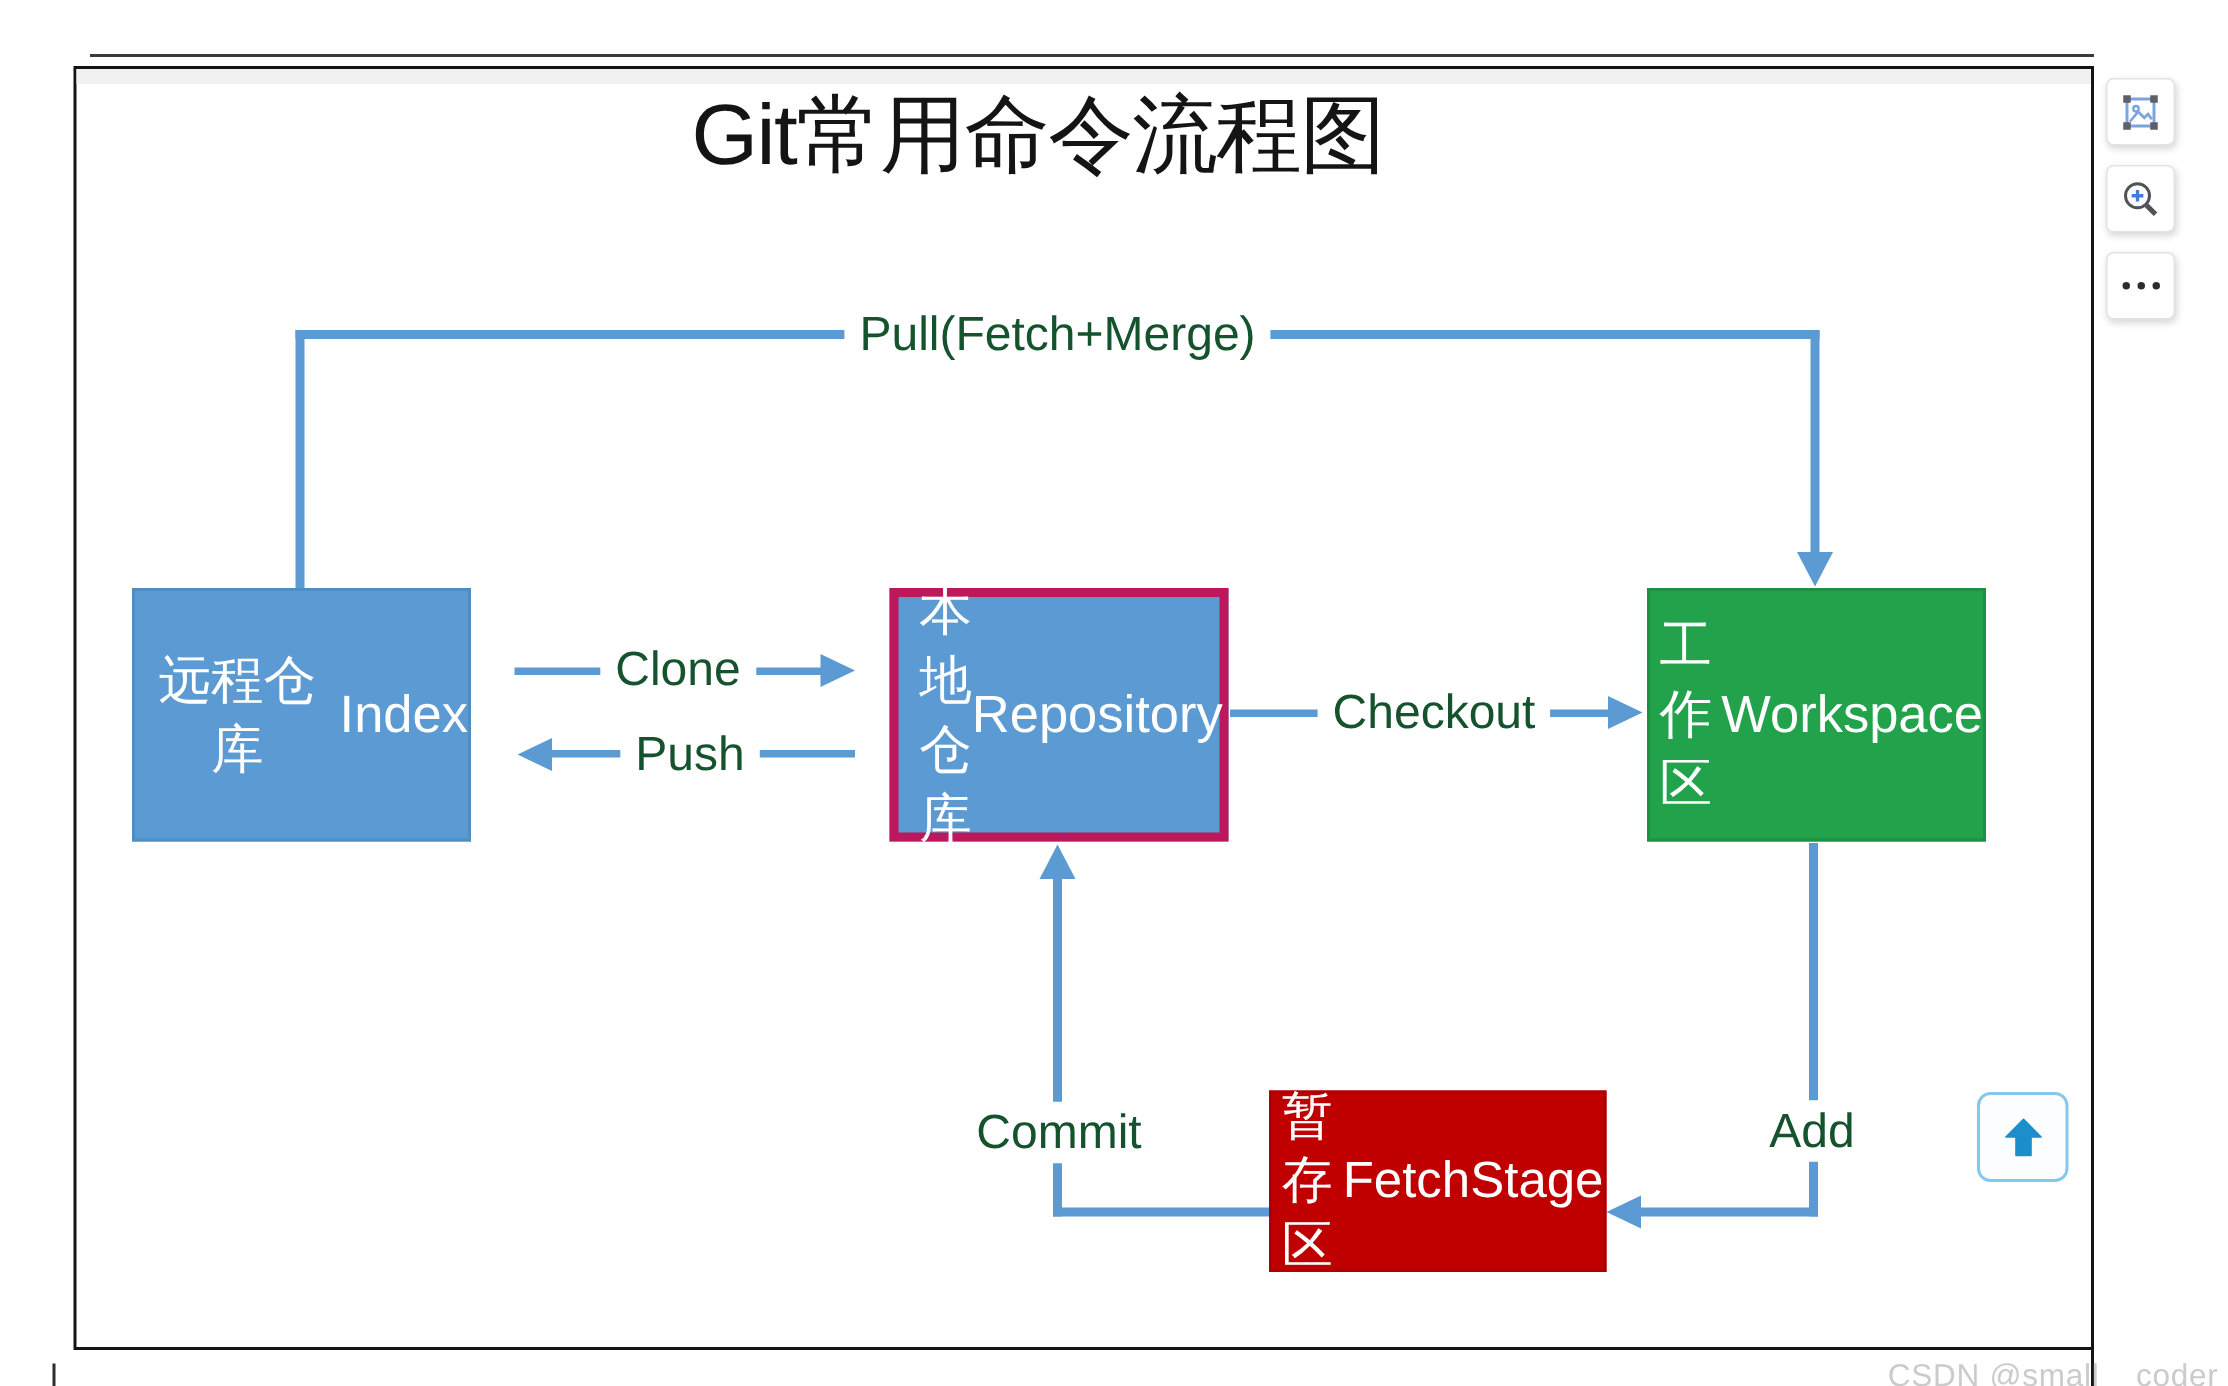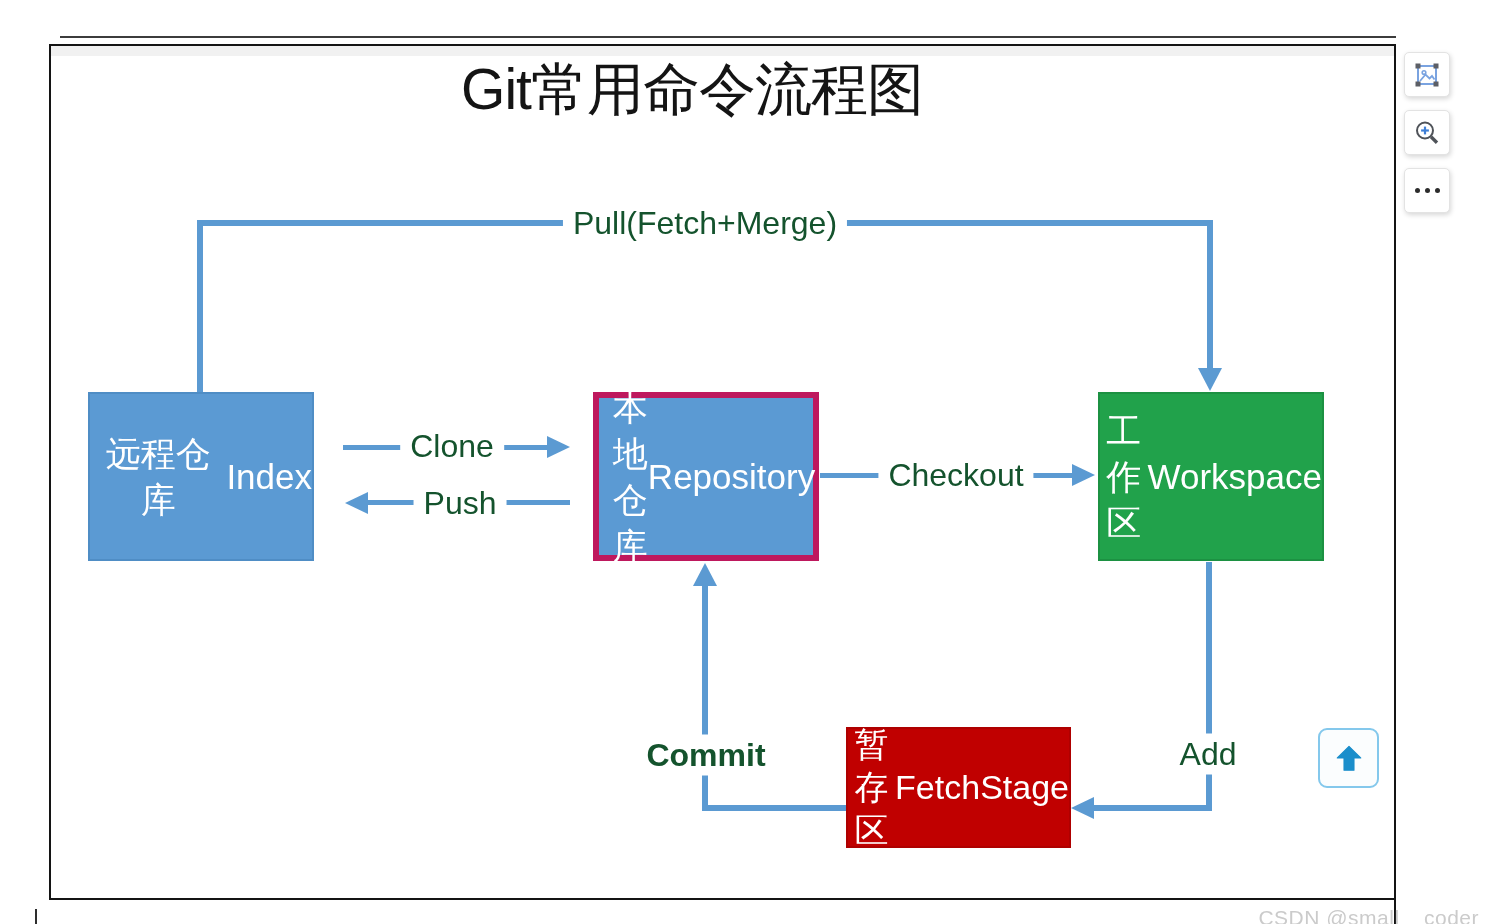--- a/index.html
+++ b/index.html
@@ -34,21 +34,21 @@
   .node-workspace  { left:1098px; top:376px; width:226px; height:169px; background:#21a24b; border:2px solid #1c9142; }
   .node-stage      { left:846px;  top:711px; width:225px; height:121px; background:#c00000; border:2px solid #ae0000;
                      font-size:34px; line-height:43px; }
 
   .edge-label { position:absolute; transform:translate(-50%,-50%); background:#fff; padding:2px 10px;
                 color:#14532d; font-size:32px; white-space:nowrap; z-index:5; }
   .lbl-pull     { left:705px;  top:207px; }
   .lbl-clone    { left:452px;  top:430px;text-align:center; }
   .lbl-push     { left:460px;  top:487px; }
   .lbl-checkout { left:956px;  top:459px; }
-  .lbl-commit   { left:706px;  top:739px;font-weight:bold; }
+  .lbl-commit   { left:706px;  top:739px; }
   .lbl-add      { left:1208px; top:738px; }
 
   .tool-btn { position:absolute; left:1404px; width:44px; height:43px; background:#fff;
               border:1px solid #e3e3e3; border-radius:5px; box-shadow:1px 2px 5px rgba(0,0,0,0.16);
               display:flex; align-items:center; justify-content:center; cursor:pointer; z-index:6; }
   .tool-btn-image { top:36px; }
   .tool-btn-zoom  { top:94px; }
   .tool-btn-more  { top:152px; }
   .dots { display:flex; gap:5px; }
   .dots span { width:5px; height:5px; border-radius:50%; background:#2c2c2c; display:block; }

